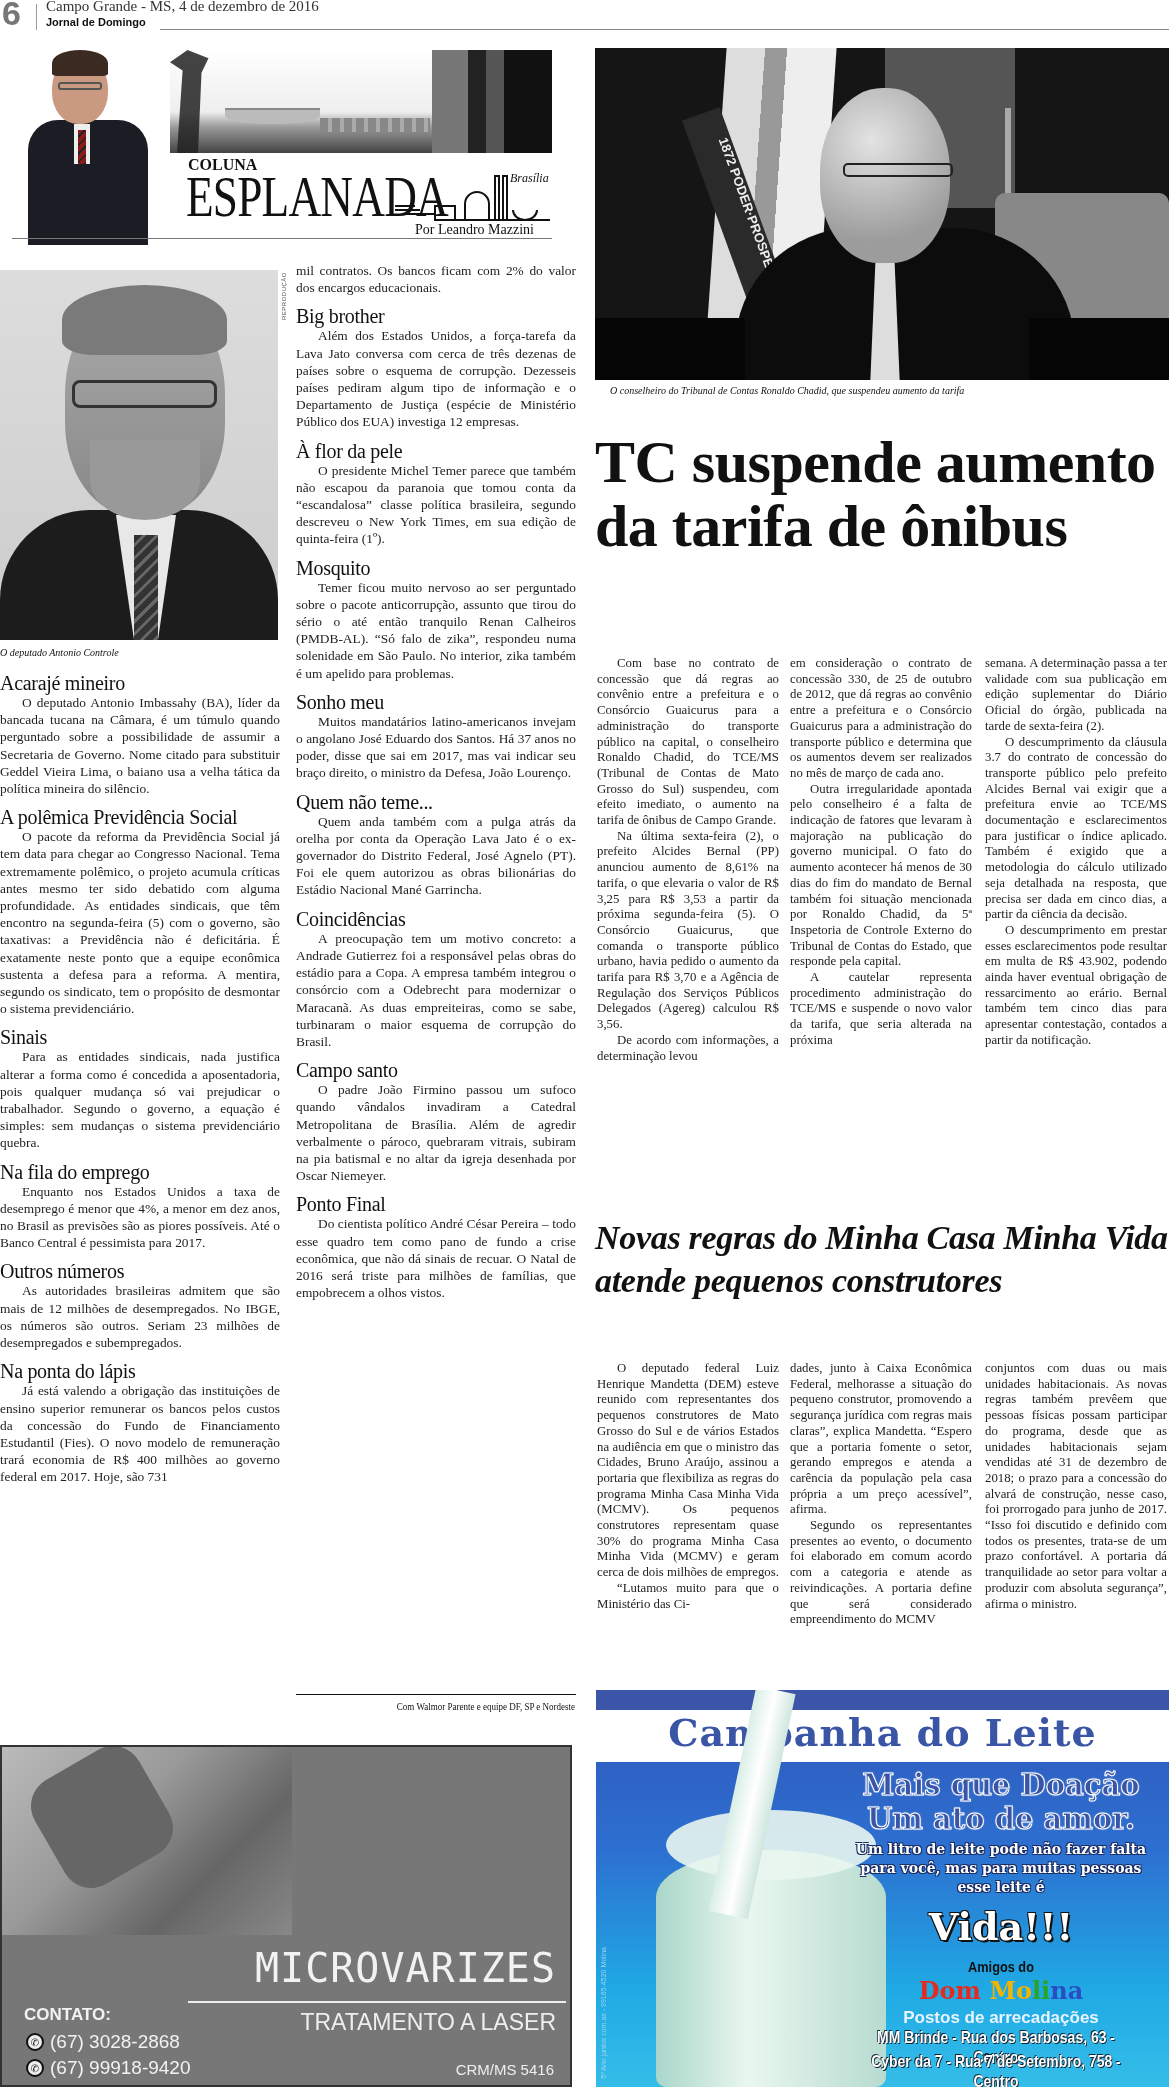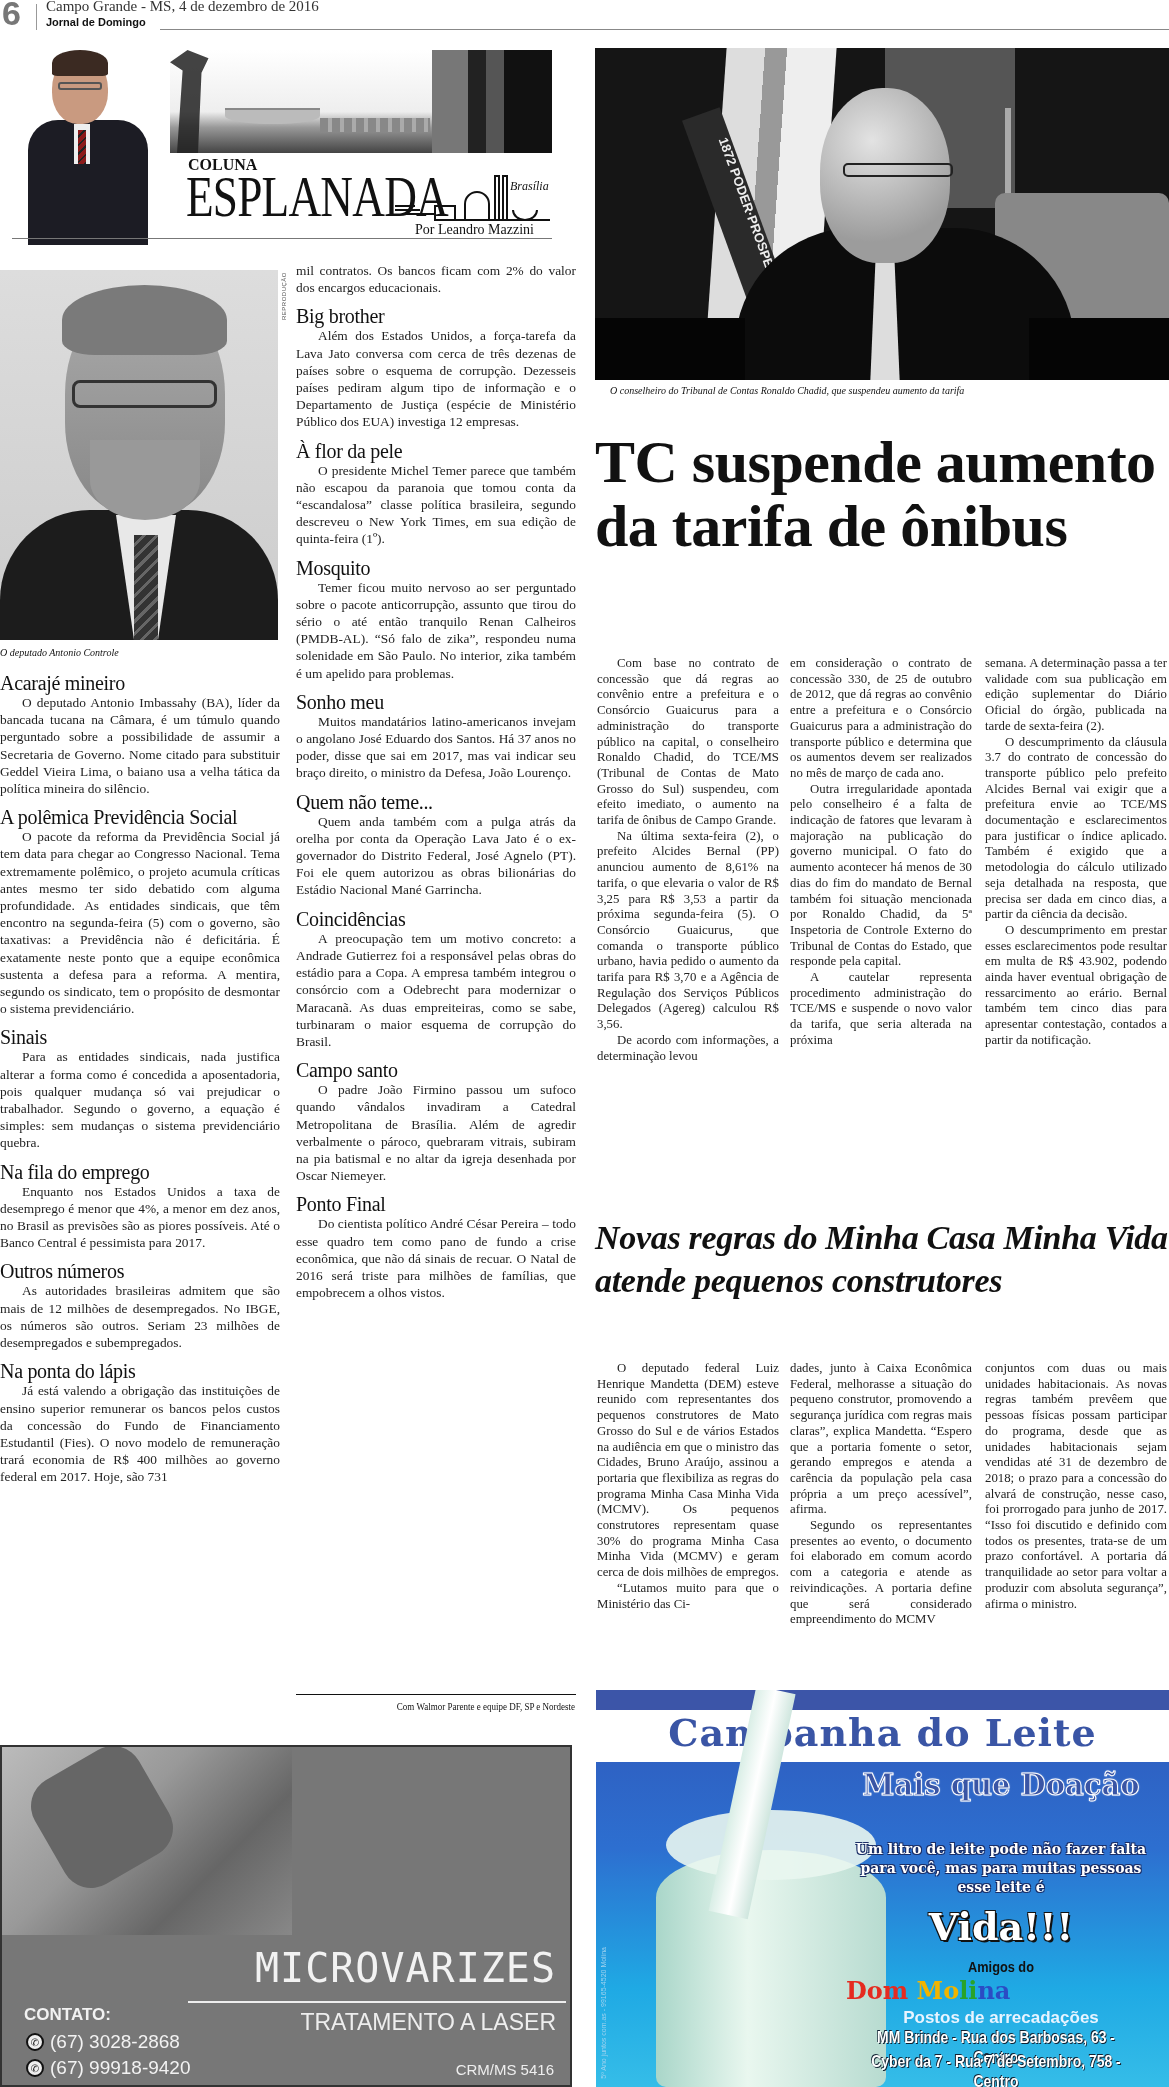--- a/index.html
+++ b/index.html
@@ -21,21 +21,21 @@
   .col-photo .suit { position: absolute; left: 16px; top: 70px; width: 120px; height: 125px; background: #1c1c24; border-radius: 30px 30px 0 0; }
   .col-photo .shirt { position: absolute; left: 62px; top: 74px; width: 16px; height: 40px; background: #eee; }
   .col-photo .tie { position: absolute; left: 66px; top: 80px; width: 8px; height: 34px; background: repeating-linear-gradient(135deg, #8b1a1a 0 4px, #222 4px 6px); }
   .col-banner { position: absolute; left: 170px; top: 50px; width: 382px; height: 103px; background: linear-gradient(#fff 0%, #eee 60%, #999 75%, #444 100%); overflow: hidden; }
   .col-banner .palm { position: absolute; left: 0; top: 0; width: 70px; height: 103px; background: #222; opacity: .85; clip-path: polygon(10% 100%, 18% 20%, 0 12%, 25% 0, 55% 8%, 45% 22%, 40% 100%); }
   .col-banner .dome { position: absolute; left: 55px; top: 58px; width: 95px; height: 16px; background: #bbb; border-radius: 0 0 50% 50%; border-top: 2px solid #888; }
   .col-banner .tower { position: absolute; right: 0; top: 0; width: 120px; height: 103px; background: linear-gradient(90deg, #777 0 30%, #222 30% 45%, #555 45% 60%, #111 60% 100%); }
   .col-banner .row { position: absolute; left: 150px; top: 68px; width: 110px; height: 14px; background: repeating-linear-gradient(90deg, #888 0 8px, #aaa 8px 12px); }
   .col-kicker { position: absolute; left: 188px; top: 156px; font-family: "Liberation Serif", serif; font-weight: bold; font-size: 16px; color: #111; }
   .col-title { position: absolute; left: 186px; top: 168px; font-family: "Liberation Serif", serif; font-size: 58px; color: #111; transform: scaleX(.78); transform-origin: left top; letter-spacing: -1px; line-height: 1; }
-  .col-brasilia { position: absolute; left: 510px; top: 171px; font-family: "Liberation Serif", serif; font-style: italic; font-size: 12px; color: #111; margin-top: 8px; }
+  .col-brasilia { position: absolute; left: 510px; top: 171px; font-family: "Liberation Serif", serif; font-style: italic; font-size: 12px; color: #111; }
   .col-skyline { position: absolute; left: 395px; top: 170px; width: 155px; height: 60px; }
   .col-author { position: absolute; left: 415px; top: 222px; font-family: "Liberation Serif", serif; font-size: 14px; color: #111; }
   .col-rule { position: absolute; left: 12px; top: 238px; width: 540px; height: 1px; background: #777; }
 
   
   .portrait { position: absolute; left: 0; top: 270px; width: 278px; height: 370px; background: linear-gradient(180deg, #ddd 0%, #ccc 100%); overflow: hidden; }
   .portrait .face { position: absolute; left: 65px; top: 25px; width: 160px; height: 220px; border-radius: 45% 45% 42% 42%; background: linear-gradient(#aaa, #888); }
   .portrait .hair { position: absolute; left: 62px; top: 15px; width: 165px; height: 70px; border-radius: 50% 50% 20% 20%; background: #7a7a7a; }
   .portrait .glasses { position: absolute; left: 72px; top: 110px; width: 145px; height: 28px; border: 3px solid #333; border-radius: 8px; }
   .portrait .beard { position: absolute; left: 90px; top: 170px; width: 110px; height: 80px; border-radius: 0 0 50% 50%; background: #999; }
@@ -105,21 +105,21 @@
   .ad2 .topbar { position: absolute; left: 0; top: 0; width: 573px; height: 20px; background: #3c55a8; }
   .ad2 .titlebar { position: absolute; left: 0; top: 20px; width: 573px; height: 52px; background: #fff; }
   .ad2 .title { position: absolute; left: 0; width: 573px; top: 20px; text-align: center; font-family: "DejaVu Serif", serif; font-weight: bold; font-size: 38px; color: #3a55a5; letter-spacing: 1px; }
   .ad2 .glass { position: absolute; left: 60px; top: 160px; width: 230px; height: 237px; background: linear-gradient(90deg, #a9d6c9, #e9f7ef 40%, #b7dbd0 100%); border-radius: 50% 50% 10px 10px / 20% 20% 10px 10px; }
   .ad2 .stream { position: absolute; left: 160px; top: 0; width: 40px; height: 230px; background: linear-gradient(90deg, #d9eee6, #fff, #cfe6de); transform: rotate(12deg); transform-origin: top; }
   .ad2 .splash { position: absolute; left: 70px; top: 120px; width: 210px; height: 70px; background: #e9f6f0; border-radius: 50%; opacity: .9; }
   .ad2 .slogan { position: absolute; left: 250px; width: 310px; top: 78px; text-align: center; font-family: "DejaVu Serif", serif; font-weight: bold; font-size: 29px; line-height: 34px; color: #3a55a5; -webkit-text-stroke: 1px #fff; text-shadow: 0 0 2px #fff; }
   .ad2 .body { position: absolute; left: 250px; width: 310px; top: 150px; text-align: center; font-family: "DejaVu Serif", serif; font-weight: bold; font-size: 14px; line-height: 19px; color: #fff; text-shadow: 1px 1px 0 #1b2e66, -1px -1px 0 #1b2e66, 1px -1px 0 #1b2e66, -1px 1px 0 #1b2e66; }
   .ad2 .vida { position: absolute; left: 250px; width: 310px; top: 214px; text-align: center; font-family: "DejaVu Serif", serif; font-weight: bold; font-size: 38px; color: #fff; text-shadow: 2px 2px 0 #111, -1px -1px 0 #111, 1px -1px 0 #111, -1px 1px 0 #111; }
   .ad2 .amigos { position: absolute; left: 250px; width: 310px; top: 268px; text-align: center; font-family: "Liberation Sans", sans-serif; font-weight: bold; font-size: 15px; color: #111; transform: scaleX(.85); }
-  .ad2 .dom { position: absolute; left: 250px; width: 310px; top: 286px; text-align: left; font-family: "DejaVu Serif", serif; font-weight: bold; font-size: 24px; }
+  .ad2 .dom { position: absolute; left: 250px; width: 310px; top: 286px; text-align: center; font-family: "DejaVu Serif", serif; font-weight: bold; font-size: 24px; }
   .ad2 .dom span:nth-child(1) { color: #e52b20; } .ad2 .dom span:nth-child(2) { color: #f2b400; } .ad2 .dom span:nth-child(3) { color: #29a329; } .ad2 .dom span:nth-child(4) { color: #2b4cc4; }
   .ad2 .postos { position: absolute; left: 250px; width: 310px; top: 318px; text-align: center; font-family: "Liberation Sans", sans-serif; font-weight: bold; font-size: 17px; color: #e8f4ff; }
   .ad2 .addr { position: absolute; left: 230px; width: 340px; text-align: center; font-family: "Liberation Sans", sans-serif; font-weight: bold; font-size: 17px; color: #fff; text-shadow: 1px 1px 0 #123, -1px -1px 0 #123; transform: scaleX(.82); }
   .ad2 .a1 { top: 338px; } .ad2 .a2 { top: 362px; }
   .ad2 .side { position: absolute; left: 4px; bottom: 8px; font-family: "Liberation Sans", sans-serif; font-size: 7px; color: #9fd2ef; writing-mode: vertical-rl; transform: rotate(180deg); }
 </style>
 </head>
 <body>
 
 <div class="page-num">6</div>
@@ -273,20 +273,21 @@
 
 <div class="ad2">
   <div class="topbar"></div>
   <div class="titlebar"></div>
   <div class="title">Campanha do Leite</div>
   <div class="glass"></div>
   <div class="splash"></div>
   <div class="stream"></div>
   <div class="slogan">
     <div>Mais que Doação</div>
+    <div>Um ato de amor.</div>
   </div>
   <div class="body">Um litro de leite pode não fazer falta para você, mas para muitas pessoas esse leite é</div>
   <div class="vida">Vida!!!</div>
   <div class="amigos">Amigos do</div>
   <div class="dom">
     <span>Dom </span><span>Mo</span><span>li</span><span>na</span>
   </div>
   <div class="postos">Postos de arrecadações</div>
   <div class="addr a1">MM Brinde - Rua dos Barbosas, 63 - Centro</div>
   <div class="addr a2">Cyber da 7 - Rua 7 de Setembro, 758 - Centro</div>

